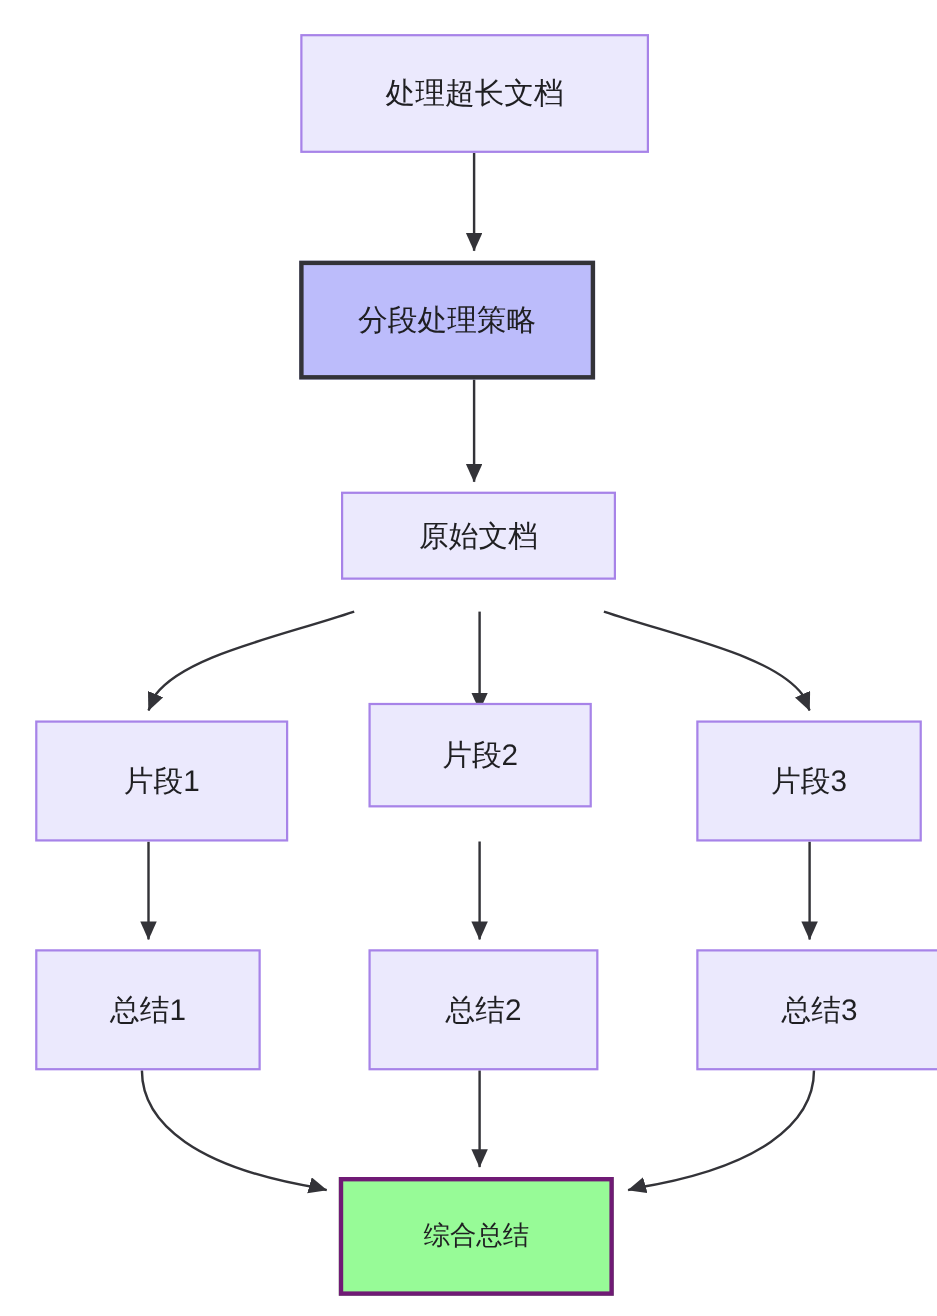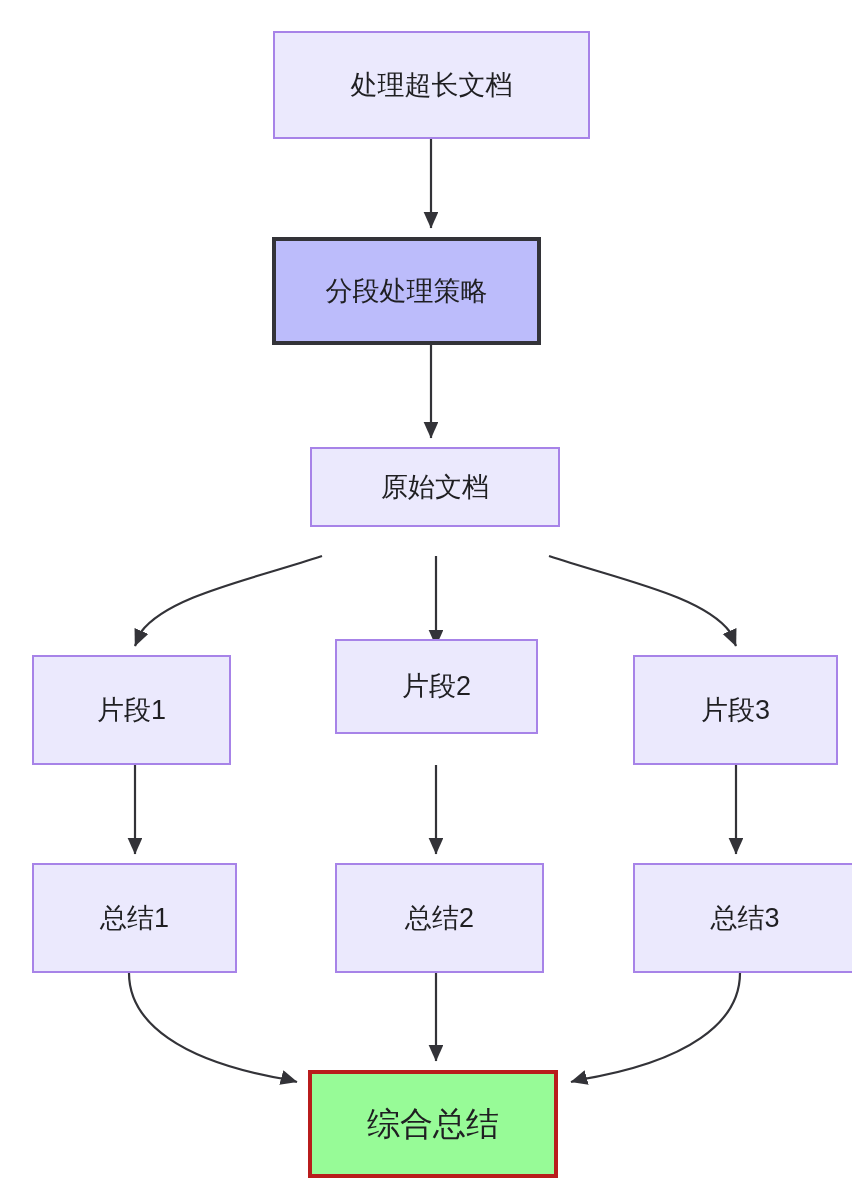--- a/index.html
+++ b/index.html
@@ -46,28 +46,28 @@
     border: 2px solid #a783e8;
     font-size: 27px;
   }
   .node.style-highlight {
     background: #bcbcfb;
     border: 4px solid #333338;
     font-size: 27px;
   }
   .node.style-result {
     background: #97fb97;
-    border: 4px solid #b91c1c;
-    font-size: 33px;
+    border: 4px solid #701a75;
+    font-size: 24px;
   }
   
   #node-source      { left: 273px; top: 31px;   width: 317px; height: 108px; }
   #node-strategy    { left: 272px; top: 237px;  width: 269px; height: 108px; text-align: center; }
   #node-original    { left: 310px; top: 447px;  width: 250px; height: 80px; }
-  #node-chunk-1     { left: 32px;  top: 655px;  width: 199px; height: 110px; }
+  #node-chunk-1     { left: 32px;  top: 655px;  width: 230px; height: 110px; }
   #node-chunk-2     { left: 335px; top: 639px;  width: 203px; height: 95px; }
   #node-chunk-3     { left: 633px; top: 655px;  width: 205px; height: 110px; }
   #node-summary-1   { left: 32px;  top: 863px;  width: 205px; height: 110px; justify-content: center; }
   #node-summary-2   { left: 335px; top: 863px;  width: 209px; height: 110px; }
   #node-summary-3   { left: 633px; top: 863px;  width: 224px; height: 110px; }
   #node-final       { left: 308px; top: 1070px; width: 250px; height: 108px; }
 </style>
 </head>
 <body>
 

